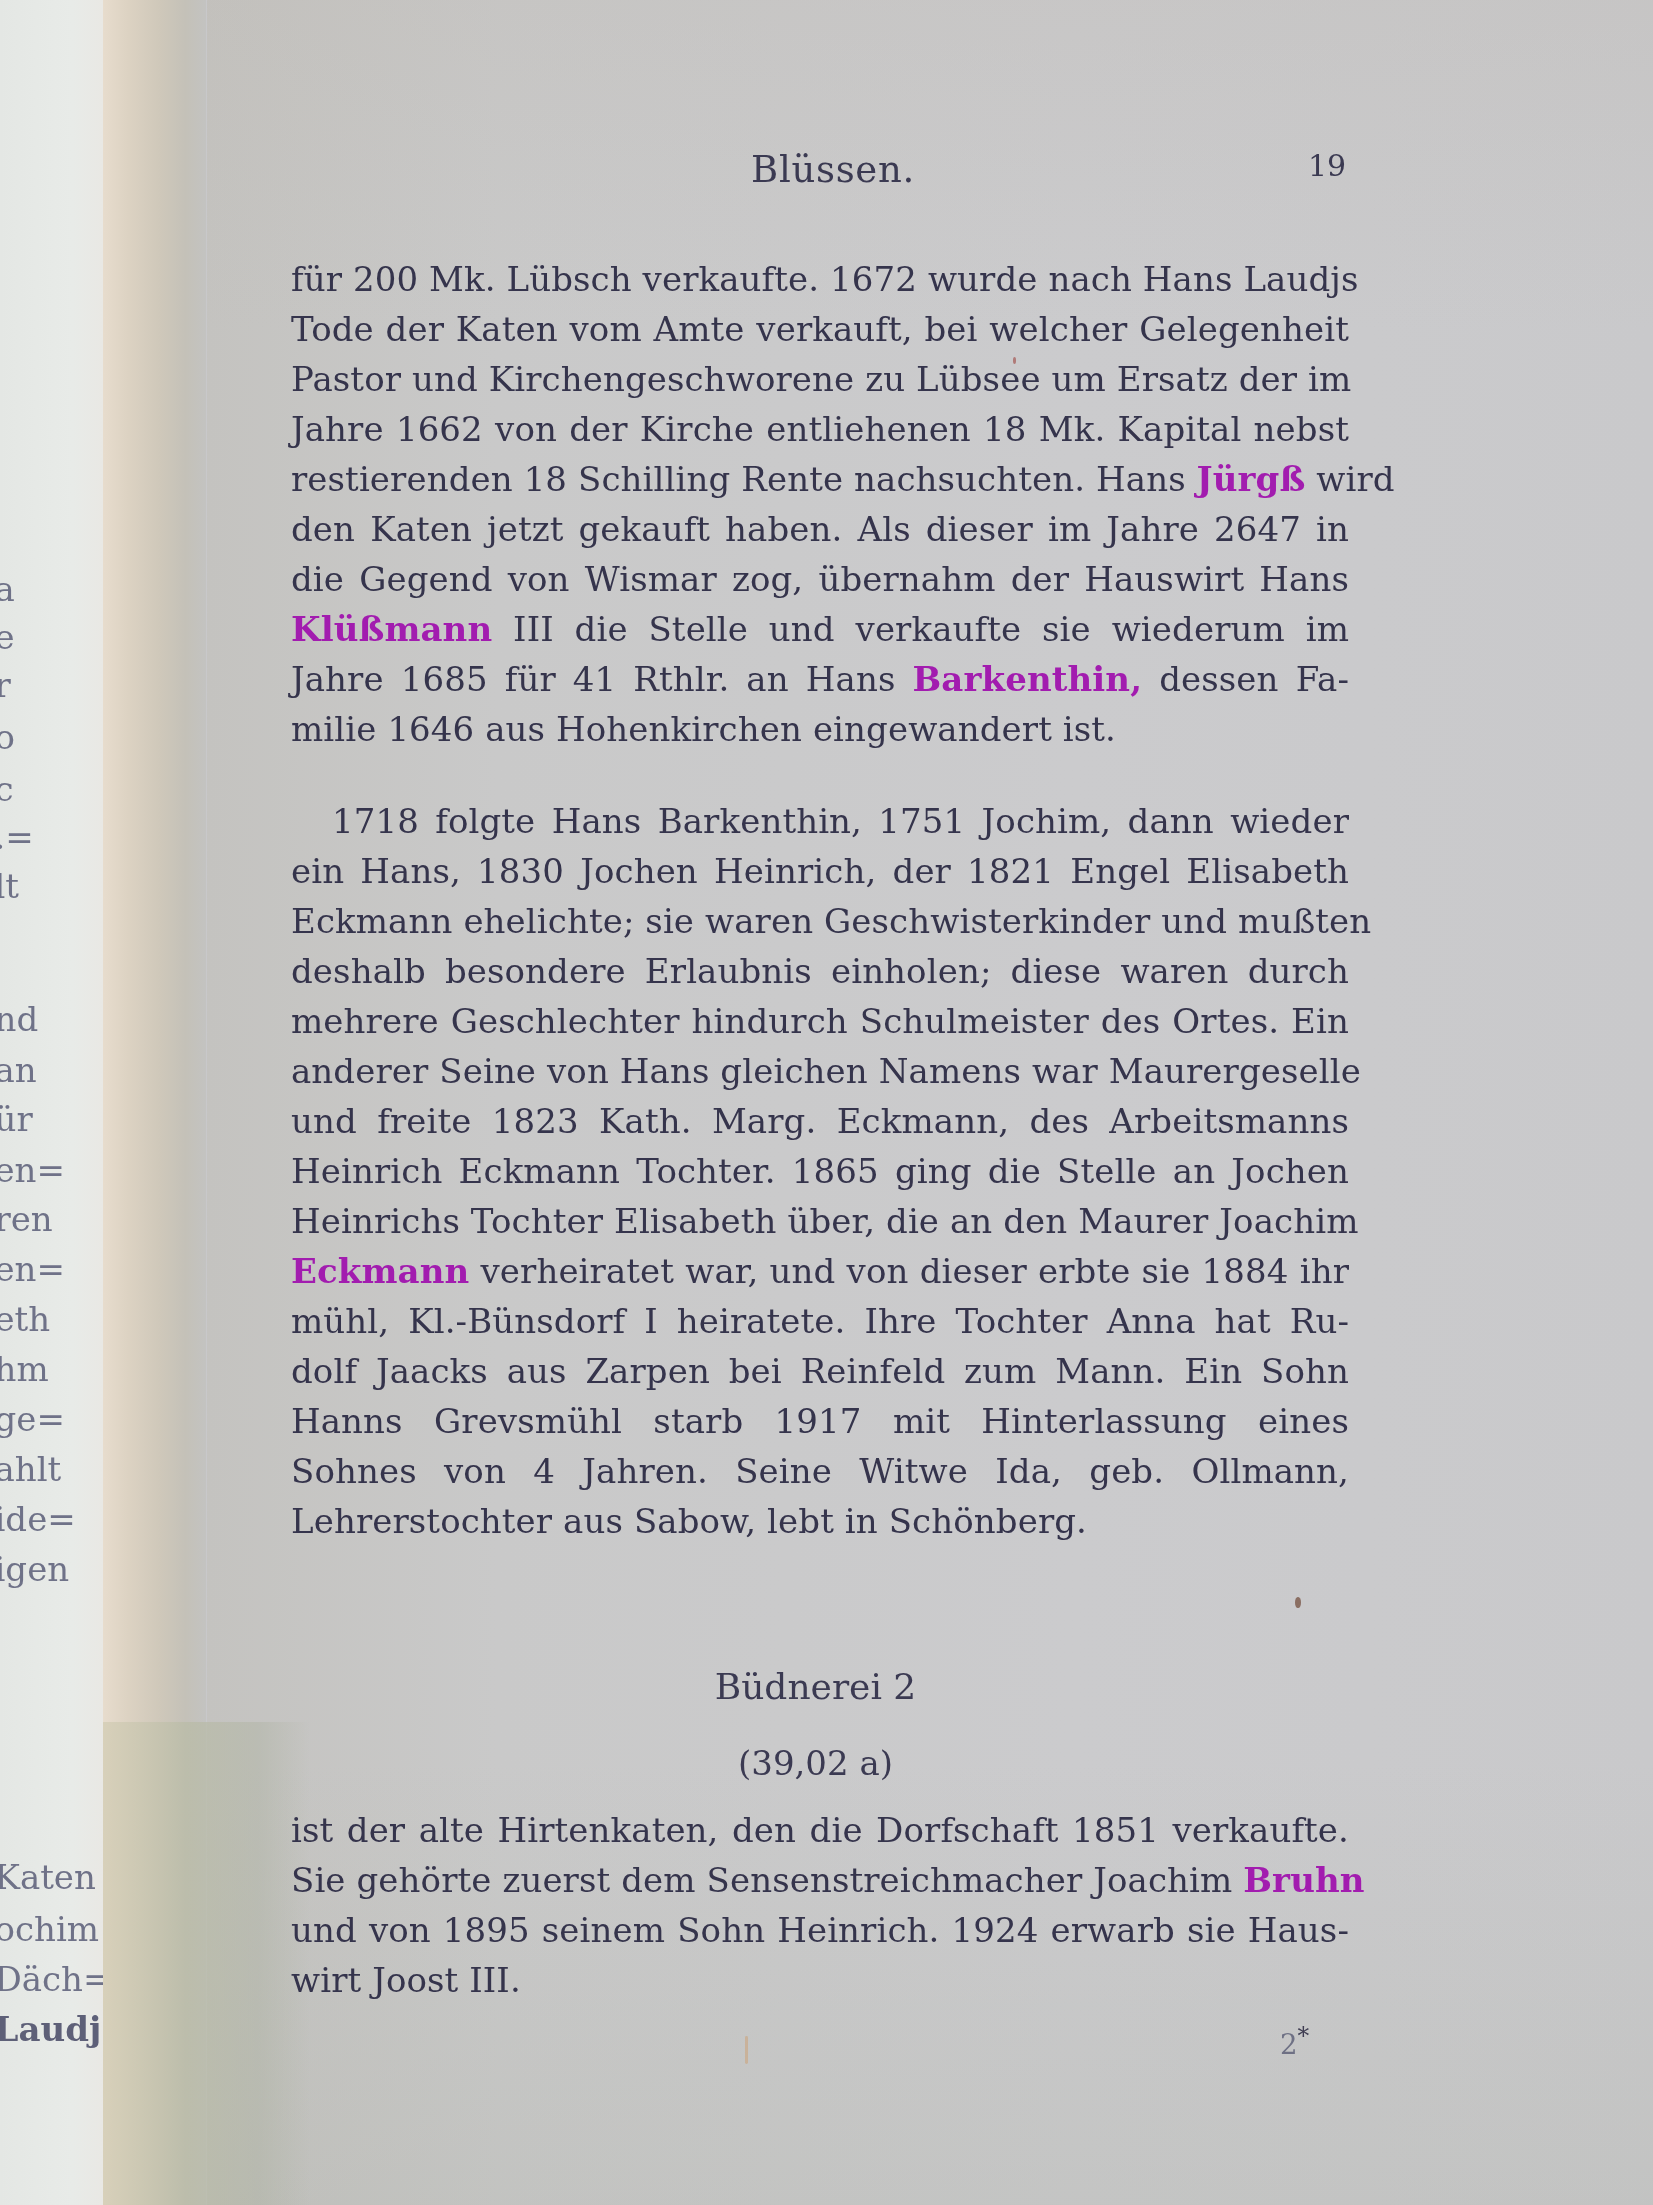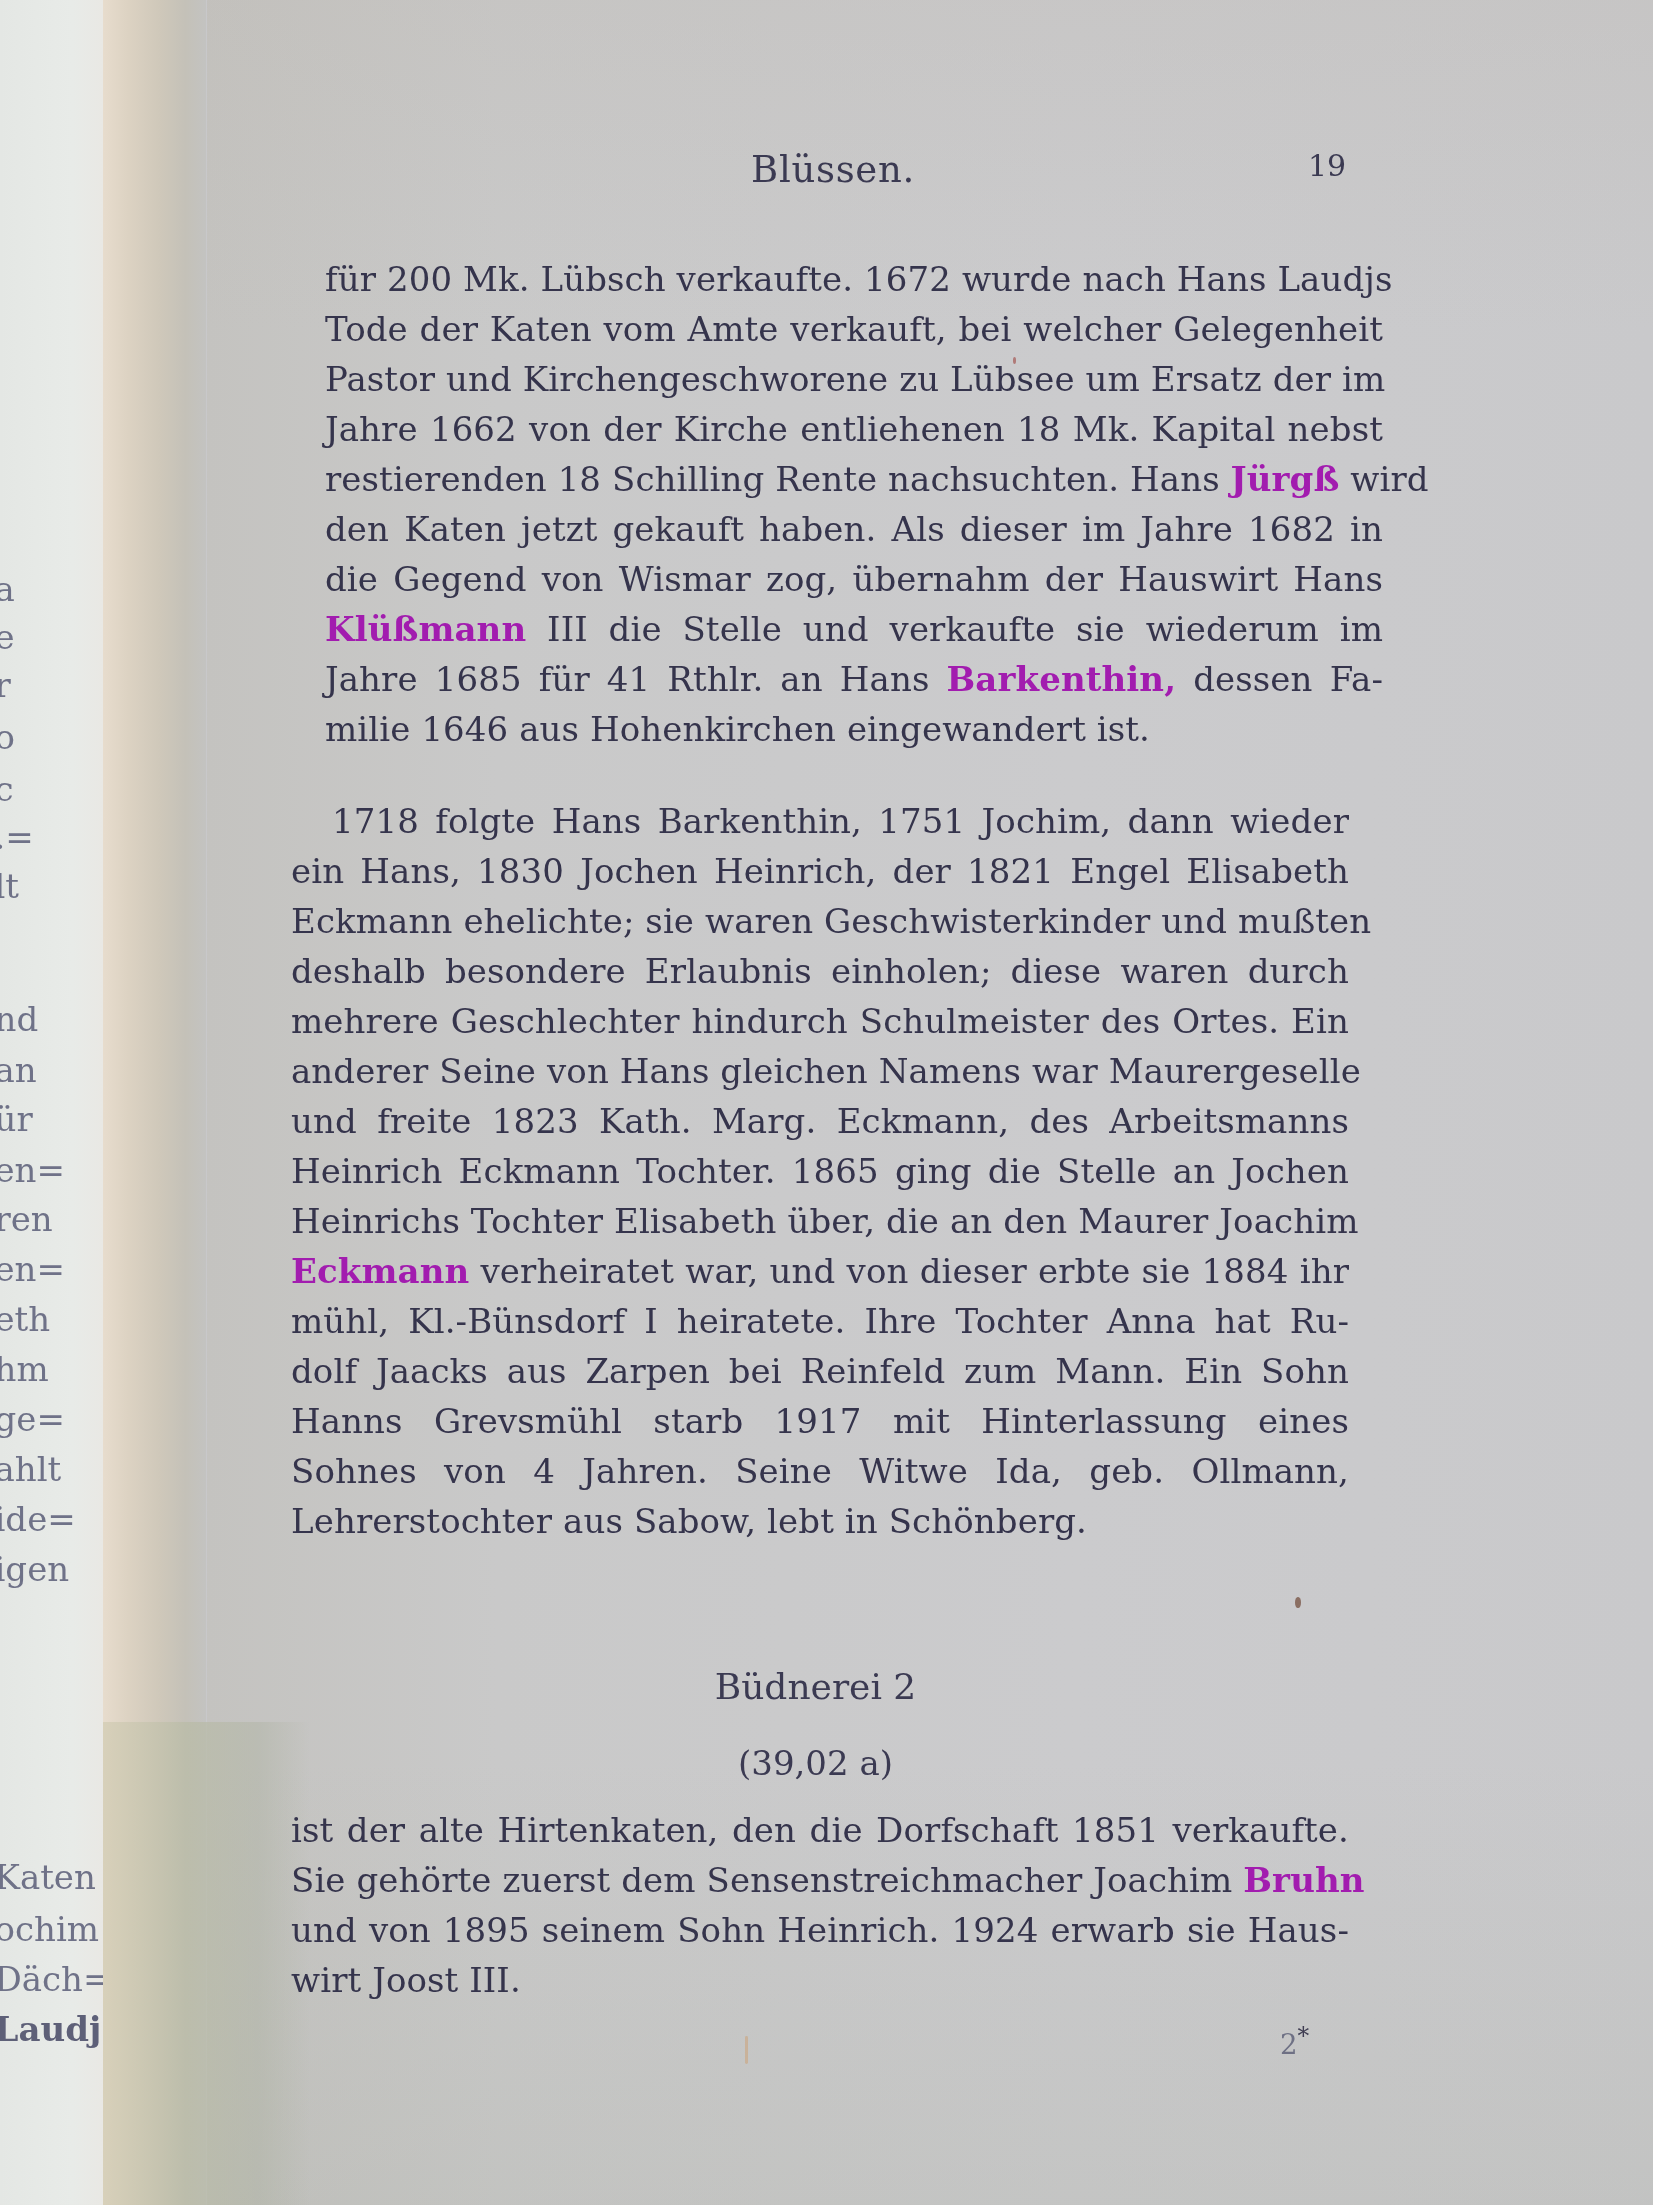--- a/index.html
+++ b/index.html
@@ -120,21 +120,21 @@
     }
     .line.indent {
       padding-left: 41px;
       margin-top: 12px;
     }
     .line b {
       font-weight: bold;
       color: #a21caf;
     }
 
-    .p1 { top: 254px; margin-left: 34px; }
+    .p1 { top: 254px; }
     .p2 { top: 784px; }
     .p3 { top: 1805px; }
 
     .section-title {
       position: absolute;
       top: 1666px;
       left: 0;
       width: 1653px;
       text-align: center;
       font-size: 36px;
@@ -204,21 +204,21 @@
 
 <div class="running-head">Blüssen.</div>
 <div class="page-number">19</div>
 
 <div class="text-block p1">
     <div class="line">für 200 Mk. Lübsch verkaufte. 1672 wurde nach Hans Laudjs</div>
     <div class="line">Tode der Katen vom Amte verkauft, bei welcher Gelegenheit</div>
     <div class="line">Pastor und Kirchengeschworene zu Lübsee um Ersatz der im</div>
     <div class="line">Jahre 1662 von der Kirche entliehenen 18 Mk. Kapital nebst</div>
     <div class="line">restierenden 18 Schilling Rente nachsuchten.  Hans <b>Jürgß</b> wird</div>
-    <div class="line">den Katen jetzt gekauft haben.  Als dieser im Jahre 1682 in</div>
+    <div class="line">den Katen jetzt gekauft haben.  Als dieser im Jahre 2647 in</div>
     <div class="line">die Gegend von Wismar zog, übernahm der Hauswirt Hans</div>
     <div class="line"><b>Klüßmann</b> III die Stelle und verkaufte sie wiederum im</div>
     <div class="line">Jahre 1685 für 41 Rthlr. an Hans <b>Barkenthin,</b> dessen Fa-</div>
     <div class="line last">milie 1646 aus Hohenkirchen eingewandert ist.</div>
   </div>
 <div class="text-block p2">
     <div class="line indent">1718 folgte Hans Barkenthin, 1751 Jochim, dann wieder</div>
     <div class="line">ein Hans, 1830 Jochen Heinrich, der 1821 Engel Elisabeth</div>
     <div class="line">Eckmann ehelichte; sie waren Geschwisterkinder und mußten</div>
     <div class="line">deshalb besondere Erlaubnis einholen; diese waren durch</div>

